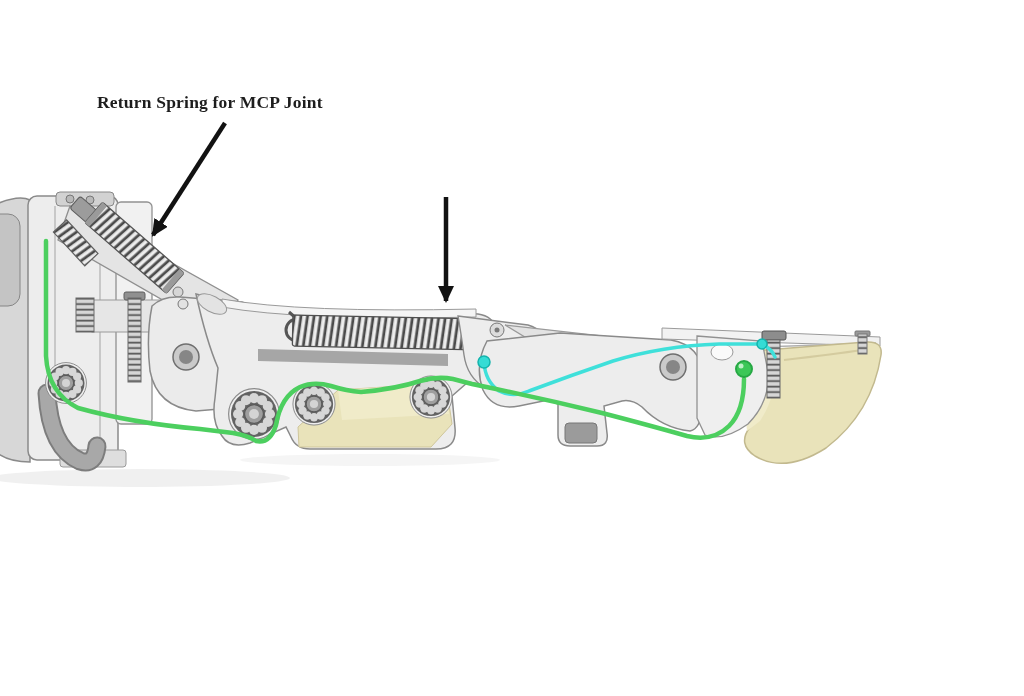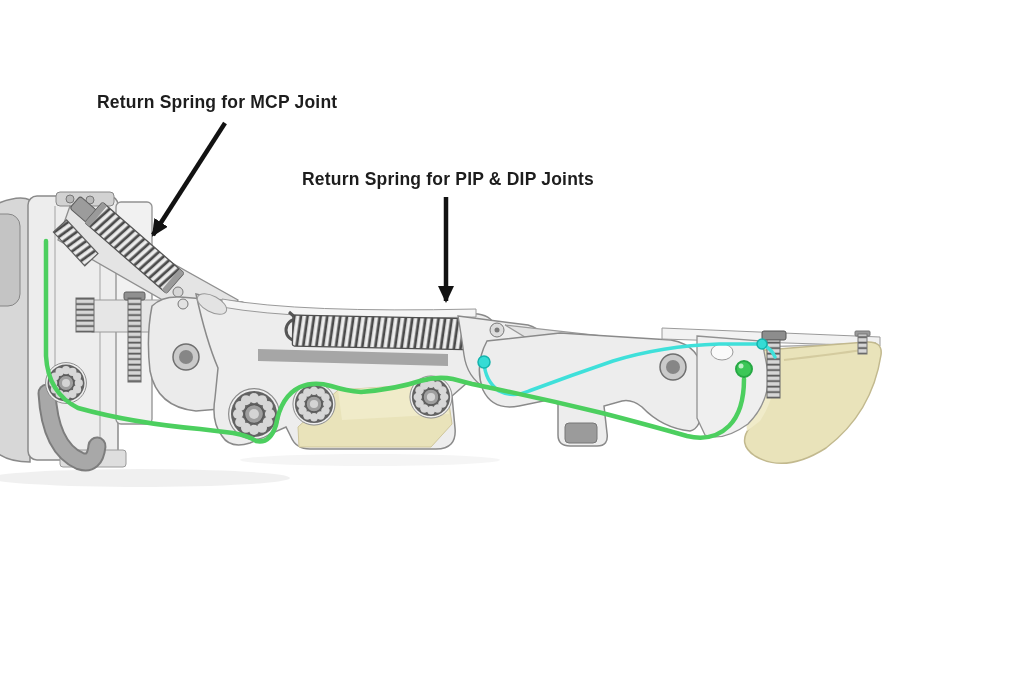--- a/index.html
+++ b/index.html
@@ -1,18 +1,18 @@
 <!DOCTYPE html>
 <html><head>
 <meta charset="utf-8">
 <style>
   html,body{margin:0;padding:0;background:#fff;}
   #stage{
     position:relative;width:1024px;height:696px;background:#ffffff;
-    font-family:Liberation Sans, sans-serif;overflow:hidden;
+    font-family:Liberation Serif, serif;overflow:hidden;
   }
   .anno{
     position:absolute;font-size:17.5px;font-weight:700;color:#1d1d1d;
     letter-spacing:.2px;white-space:nowrap;
   }
   #mcp-label{left:97px;top:92px;}
   #pipdip-label{left:302px;top:169px;}
   #legend{
     position:absolute;left:716px;top:509px;display:flex;flex-direction:column;gap:14px;
   }
@@ -189,16 +189,15 @@
       <circle cx="762" cy="344" r="5" fill="#35dcd5" stroke="#14b4ad" stroke-width="1.5"></circle>
       <circle cx="744" cy="369" r="8" fill="#3cc757" stroke="#26a844" stroke-width="2"></circle>
       <circle cx="741" cy="366" r="2.5" fill="#bdf0c6"></circle>
 
       <line x1="225" y1="123" x2="153" y2="235" stroke="#121212" stroke-width="4.5" marker-end="url(#ah)"></line>
       <line x1="446" y1="197" x2="446" y2="301" stroke="#121212" stroke-width="4.5" marker-end="url(#ah)"></line>
     </g>
   </svg>
 
   <div class="anno" id="mcp-label">Return Spring for MCP Joint</div>
-  <div class="anno" id="pipdip-label">Return Spring for PIP &amp; DIP Joints</div>
 
 
 </div>
 
 </body></html>

